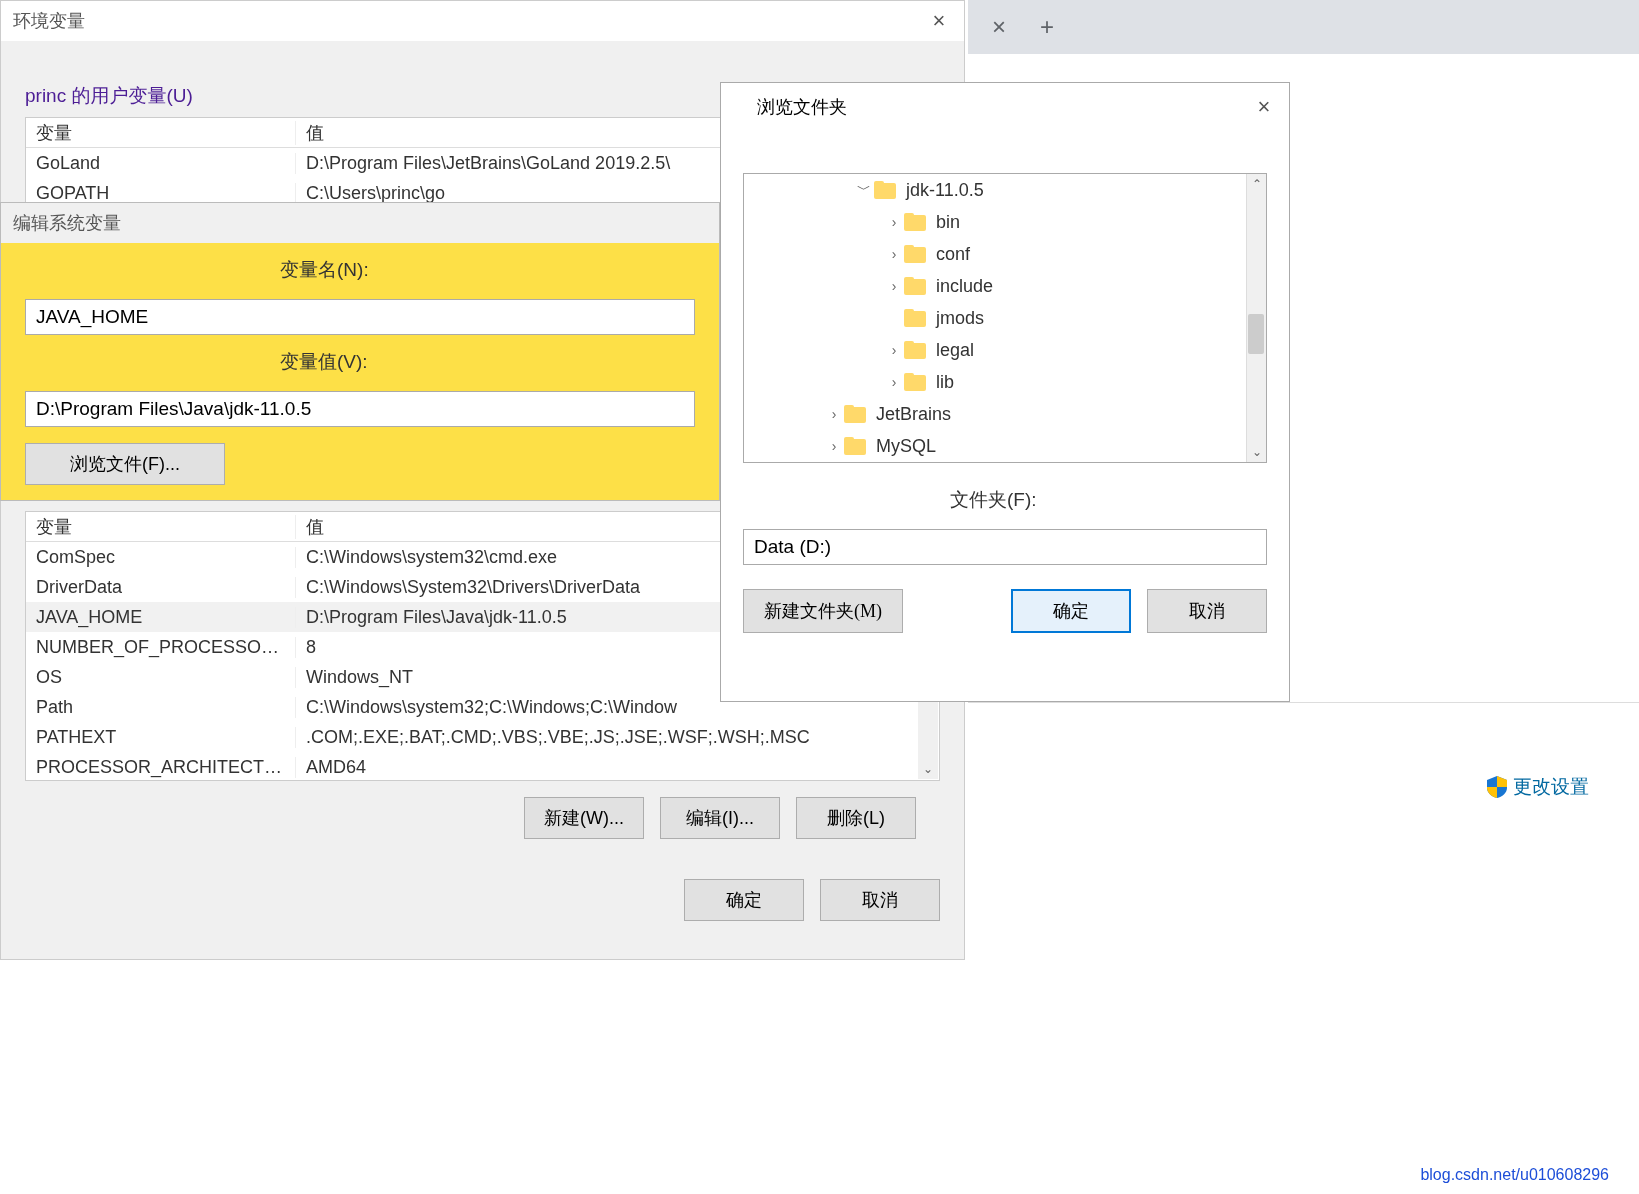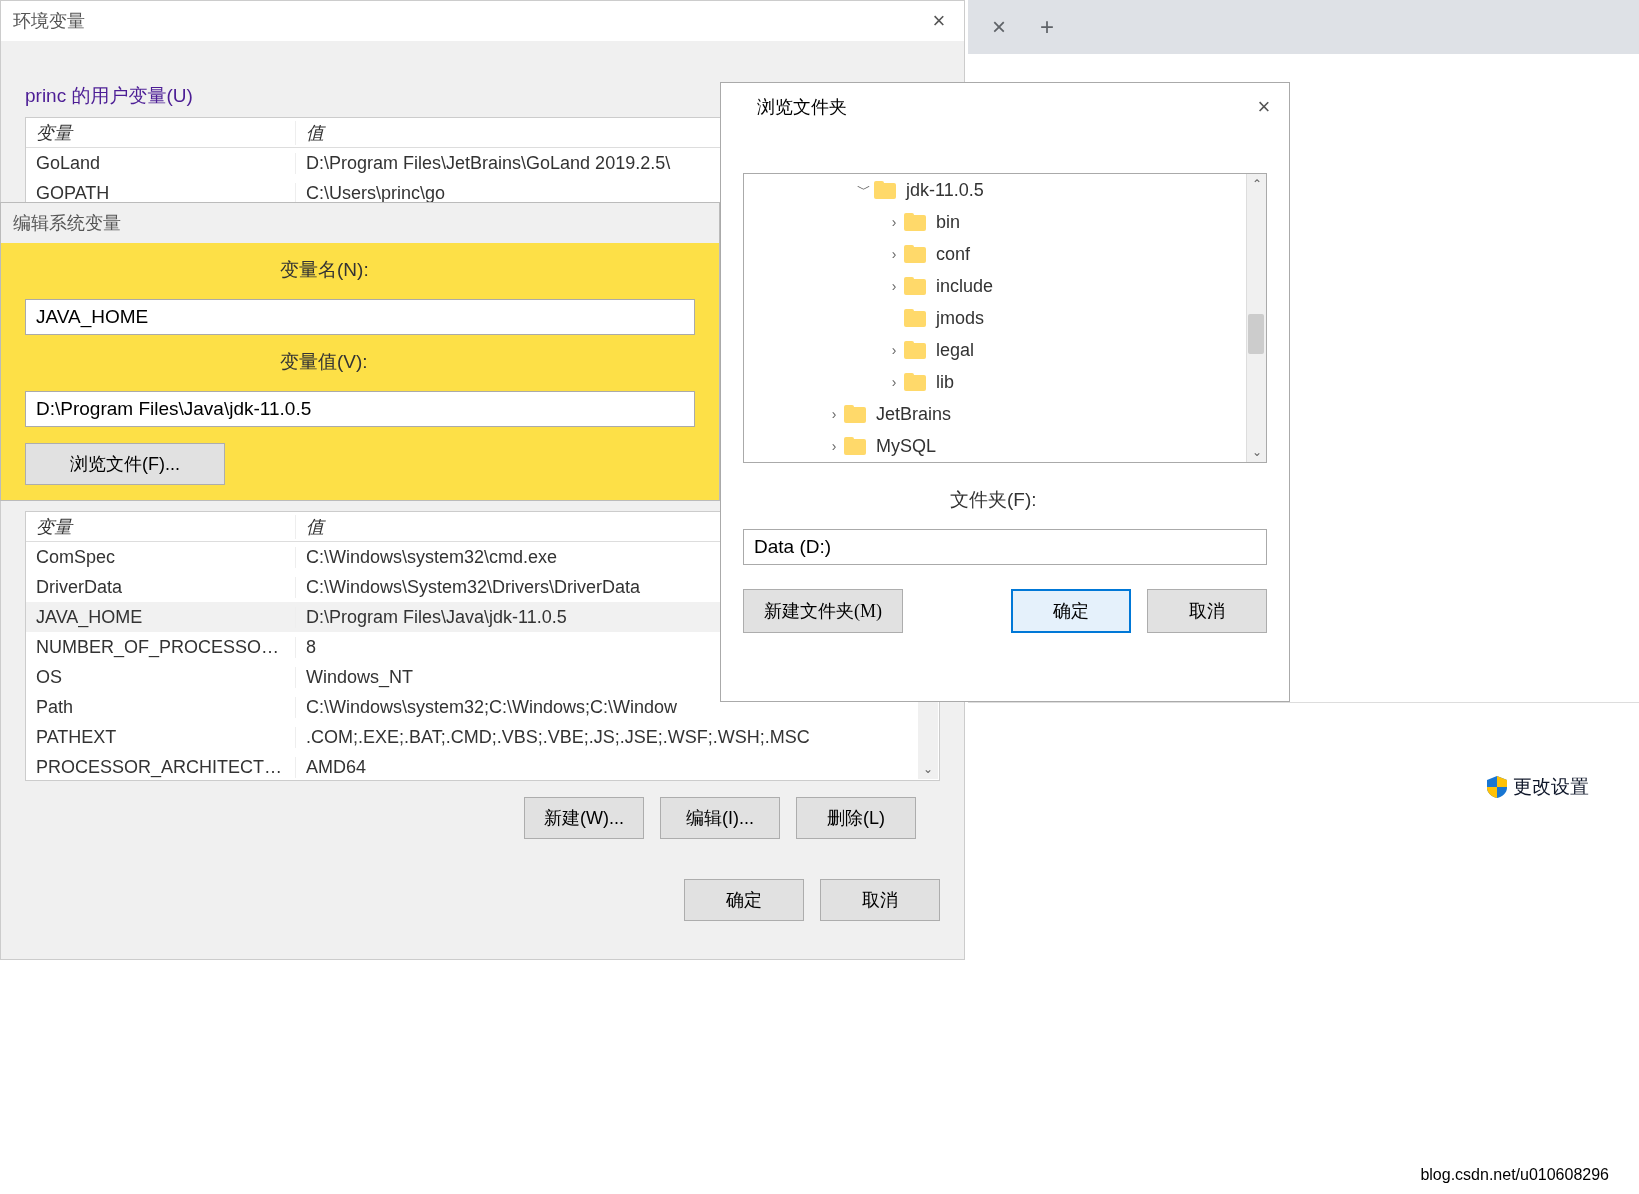--- a/index.html
+++ b/index.html
@@ -49,21 +49,20 @@
       width: 100%;
     }
     .table-header, .table-row {
       display: flex;
       align-items: center;
       height: 30px;
     }
     .table-header {
       border-bottom: 1px solid #ddd;
       background: #fff;
-      font-style: italic;
     }
     .th, .td {
       padding: 0 10px;
       overflow: hidden;
       white-space: nowrap;
       text-overflow: ellipsis;
     }
     .col-name { width: 270px; border-right: 1px solid #eee; }
     .col-val { flex: 1; }
     .row-sel { background: #f1f1f1; }
@@ -161,28 +160,28 @@
       position: absolute; left: 968px; top: 0; width: 671px; height: 54px;
       background: #dee1e6; display: flex; align-items: center; padding-left: 16px; gap: 18px;
     }
     .tab-x, .tab-plus { font-size: 24px; color: #5f6368; cursor: pointer; width:30px;text-align:center; }
     
     #right-panel {
       position: absolute; left: 968px; top: 54px; width: 671px; height: 1140px; background: #fff;
     }
     .shield-link {
       position: absolute; right: 50px; top: 720px; display: flex; align-items: center; gap: 6px;
-      color: #0f172a; font-size: 19px; cursor: pointer;
+      color: #0369a1; font-size: 19px; cursor: pointer;
     }
     .shield-icon {
       width: 20px; height: 22px; display: inline-block; position: relative;
     }
     .btn-focus { border: 2px solid #0078d7; background: #e5f1fb; }
     .watermark {
-      position: absolute; right: 30px; bottom: 10px; color: #000000; font-size: 16px;
+      position: absolute; right: 30px; bottom: 10px; color: #1d4ed8; font-size: 16px;
     }
   </style>
 </head>
 <body>
 
 <div id="tabbar">
   <span class="tab-x">×</span>
   <span class="tab-plus">+</span>
 </div>
 <div id="right-panel">

